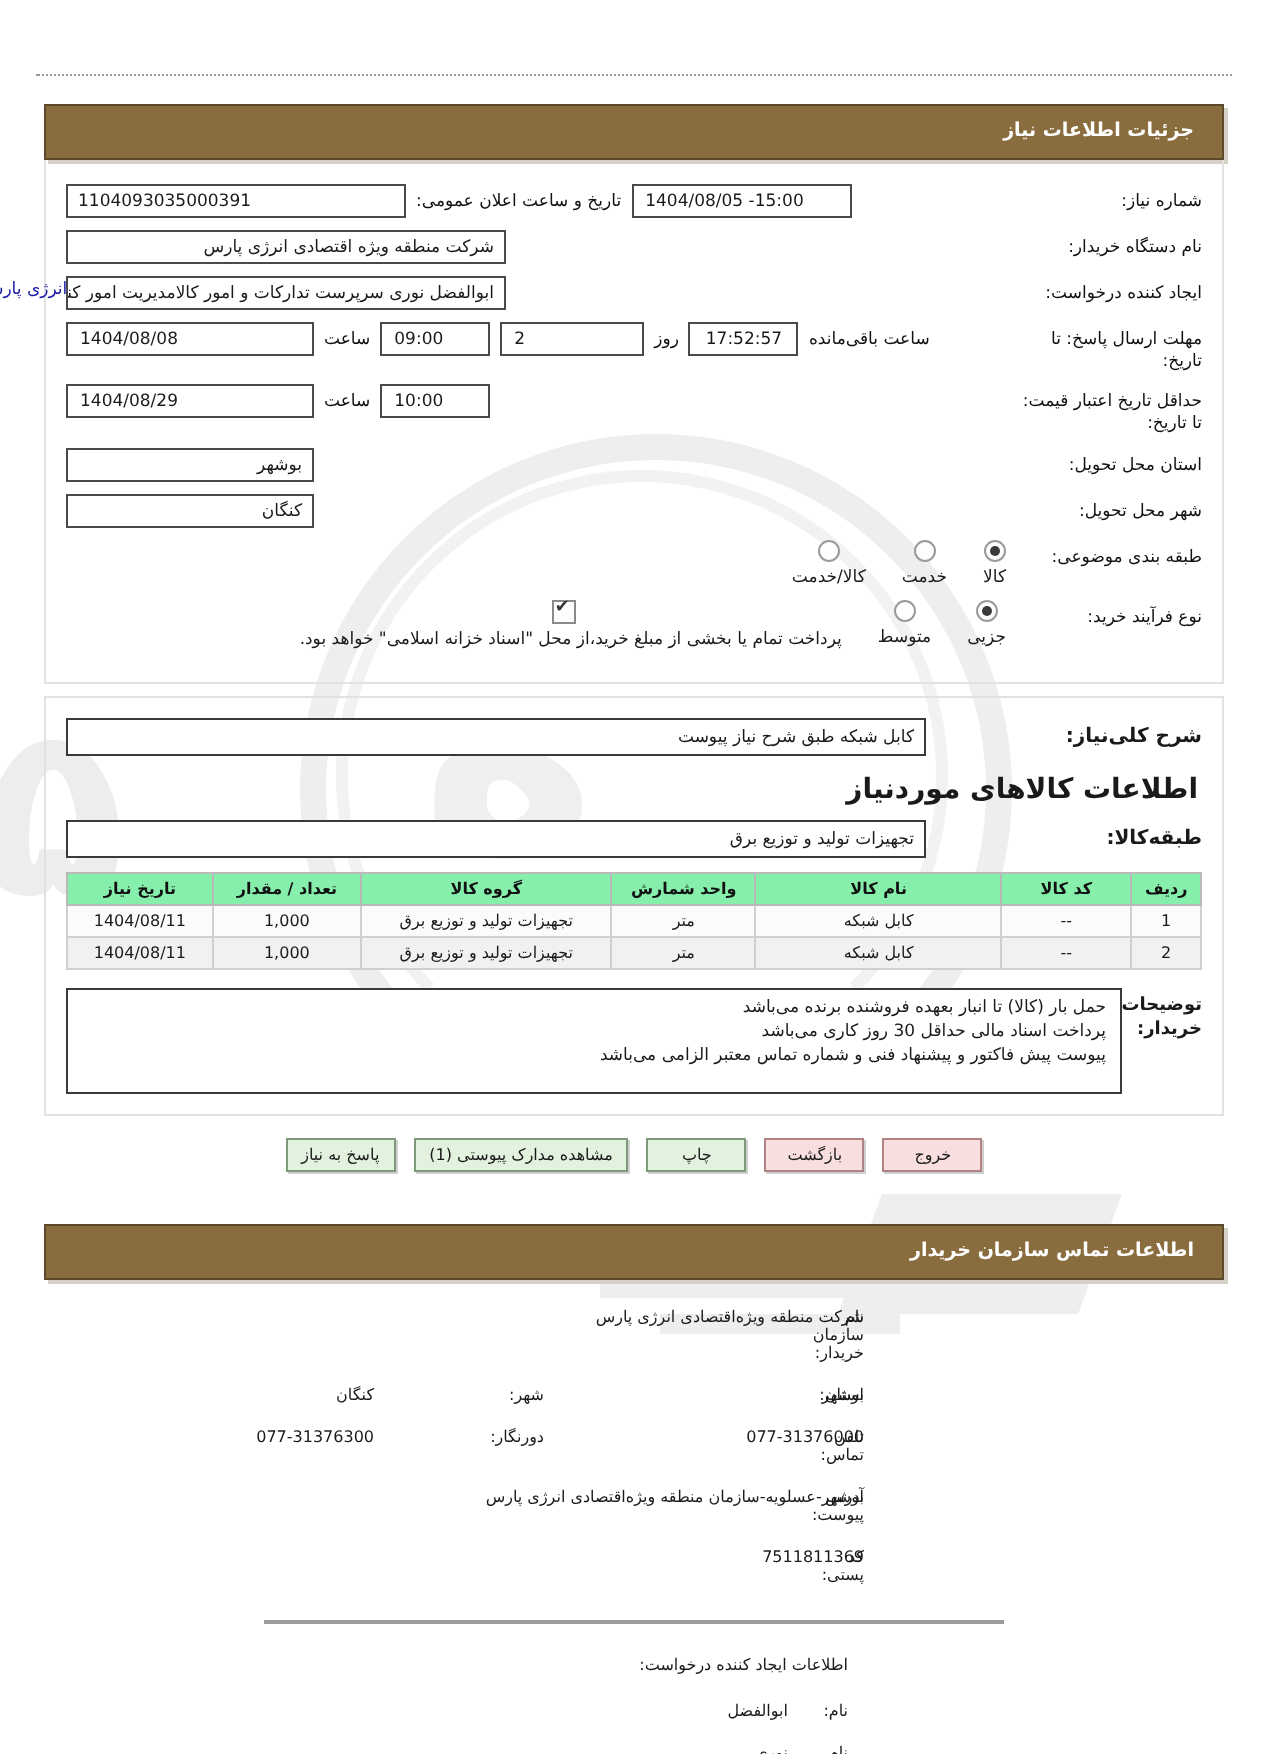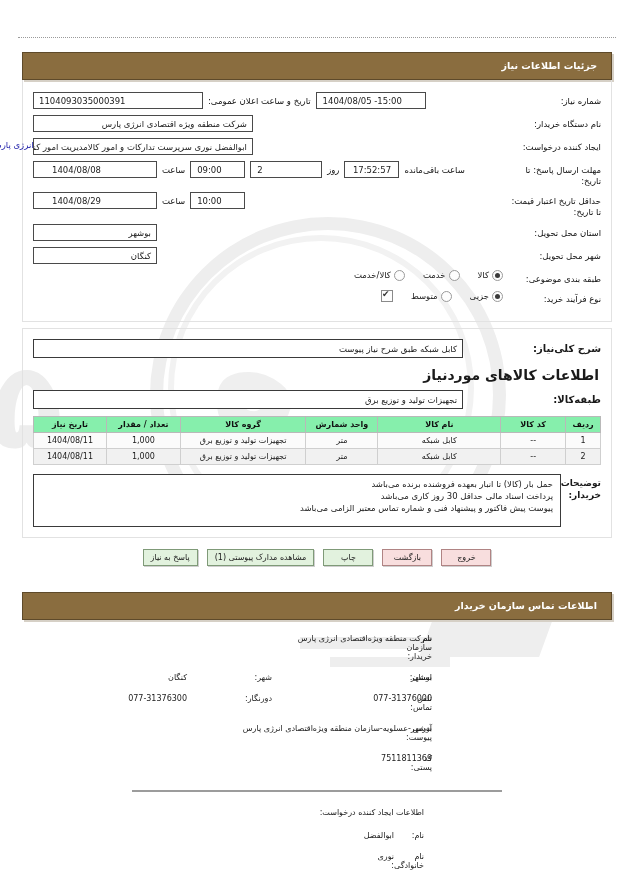--- a/index.html
+++ b/index.html
@@ -129,21 +129,21 @@
     font-size: 8.5px;
     text-align: right;
     box-sizing: border-box;
     overflow: hidden;
     white-space: nowrap;
   }
   .w-needno  { width: 170px; text-align: left; direction: ltr; }
   .w-date    { width: 110px; text-align: left; direction: ltr; padding-left: 6px; }
   .w-buyer   { width: 220px; }
   .w-creator { width: 220px; position: relative; }
-  .w-dateb   { width: 124px; text-align: left; direction: ltr; padding-left: 18px; }
+  .w-dateb   { width: 124px; text-align: left; direction: ltr; padding-left: 6px; }
   .w-time    { width: 55px;  text-align: left; direction: ltr; padding-left: 6px; }
   .w-days    { width: 72px;  text-align: left; direction: ltr; padding-left: 6px; }
   .w-rem     { width: 55px;  text-align: center; direction: ltr; }
   .w-prov    { width: 124px; }
   .inline-lbl { font-size: 8.5px; white-space: nowrap; color: #111; }
 
   
   .creator-wrap { position: relative; display: flex; align-items: center; }
   .creator-overflow {
     position: absolute;
@@ -161,21 +161,21 @@
   .opt-row { display: flex; align-items: center; justify-content: flex-end; gap: 4px; }
   .radio {
     width: 9px; height: 9px; border-radius: 50%;
     border: 1px solid #9a9a9a; background: #fdfdfd;
     display: inline-block; position: relative; flex: 0 0 auto;
   }
   .radio.on::after {
     content: ""; position: absolute; left: 2px; top: 2px;
     width: 5px; height: 5px; border-radius: 50%; background: #3a3a3a;
   }
-  .opt { display: flex; align-items: center; gap: 3px; margin-left: 14px; }
+  .opt { display: flex; align-items: center; gap: 3px; margin-left: 14px; flex-direction: column; }
   .chk {
     width: 10px; height: 10px; border: 1px solid #8a8a8a;
     background: #fdfdfd; display: inline-block; position: relative;
     flex: 0 0 auto;
   }
   .chk.on::after {
     content: "✔"; position: absolute; left: 0px; top: -3px;
     font-size: 9px; color: #333; line-height: 12px;
   }
   .note { font-size: 8.5px; margin-left: 6px; }
@@ -400,20 +400,21 @@
             <div class="opt">
               <span class="radio on"></span>
               <span>جزیی</span>
             </div>
             <div class="opt">
               <span class="radio"></span>
               <span>متوسط</span>
             </div>
             <div class="opt" style="margin-left:0;">
               <span class="chk on"></span>
+              <span class="note">پرداخت تمام یا بخشی از مبلغ خرید،از محل "اسناد خزانه اسلامی" خواهد بود.</span>
             </div>
           </div>
         </div>
       </div>
 
     </div>
 
     <div class="panel" style="border-top:1px solid #e2e2e2;margin-top:6px;padding-top:10px;">
 
       <div class="row">

